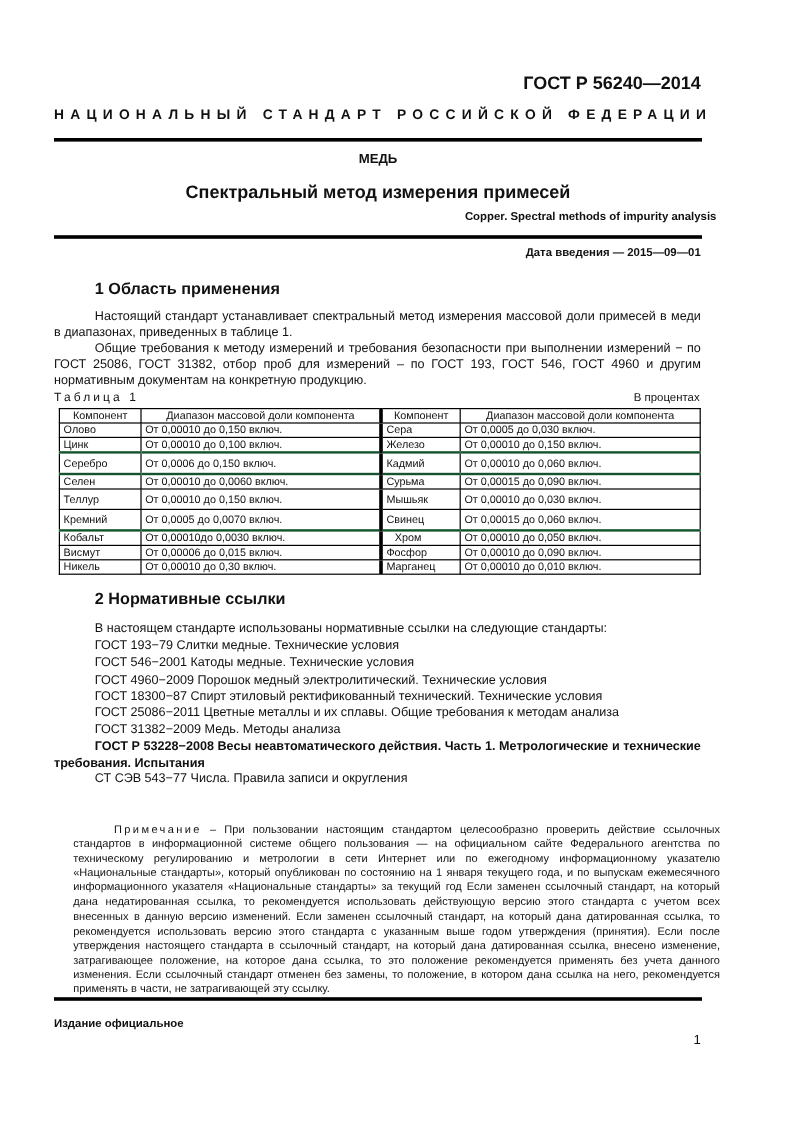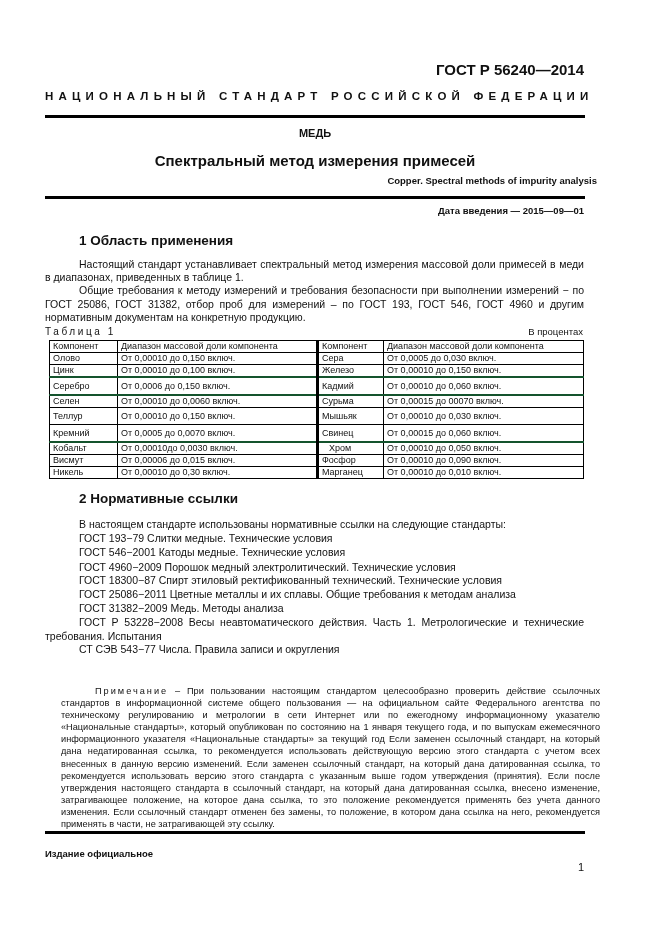--- a/index.html
+++ b/index.html
@@ -22,29 +22,29 @@
   .tbl-caption { left: 45px; top: 326px; font-size: 10px; letter-spacing: 2.6px; }
   .tbl-unit { right: 78px; top: 326px; font-size: 9.5px; }
   table.t1 {
     position: absolute; left: 49px; top: 340px; width: 534px;
     border-collapse: collapse; font-size: 9px; table-layout: fixed;
   }
   table.t1 td, table.t1 th {
     border: 1px solid #000; padding: 0 3px; font-weight: normal; text-align: left;
     height: 11px; line-height: 11px; white-space: nowrap; overflow: hidden;
   }
-  table.t1 th { }
+  table.t1 th { text-align: center; }
   table.t1 td.thick, table.t1 th.thick { border-left: 3px solid #000; }
   table.t1 tr.tall td { height: 16px; }
   table.t1 tr.bold-top td { border-top: 2px solid #14532d; }
   .sec2-title { left: 79px; top: 491px; }
   .refs { left: 45px; width: 539px; font-size: 10.5px; line-height: 13.2px; text-align: justify; }
   .refs p { margin: 0; }
   .refs p.lead { padding-left: 34px; }
-  .refs p.ind { text-indent: 34px; }
+  .refs p.ind { text-indent: 34px; font-weight: bold; }
   .note { left: 61px; width: 539px; top: 685px; font-size: 9.2px; line-height: 12.1px; text-align: justify; }
   .note p { margin: 0; text-indent: 34px; }
   .note .lbl { letter-spacing: 2px; }
   .edition { left: 45px; top: 848px; font-size: 9.5px; font-weight: bold; }
   .page-num { right: 77px; top: 861px; font-size: 11px; }
 </style>
 </head>
 <body>
 
 <div class="abs gost-code">ГОСТ Р 56240—2014</div>
@@ -96,21 +96,21 @@
   <tr class="tall bold-top">
     <td>Серебро</td>
     <td>От 0,0006 до 0,150 включ.</td>
     <td class="thick">Кадмий</td>
     <td>От 0,00010 до 0,060 включ.</td>
   </tr>
   <tr class="bold-top">
     <td>Селен</td>
     <td>От 0,00010 до 0,0060 включ.</td>
     <td class="thick">Сурьма</td>
-    <td>От 0,00015 до 00070 включ.</td>
+    <td>От 0,00015 до 0,090 включ.</td>
   </tr>
   <tr class="tall">
     <td>Теллур</td>
     <td>От 0,00010 до 0,150 включ.</td>
     <td class="thick">Мышьяк</td>
     <td>От 0,00010 до 0,030 включ.</td>
   </tr>
   <tr class="tall">
     <td>Кремний</td>
     <td>От 0,0005 до 0,0070 включ.</td>

